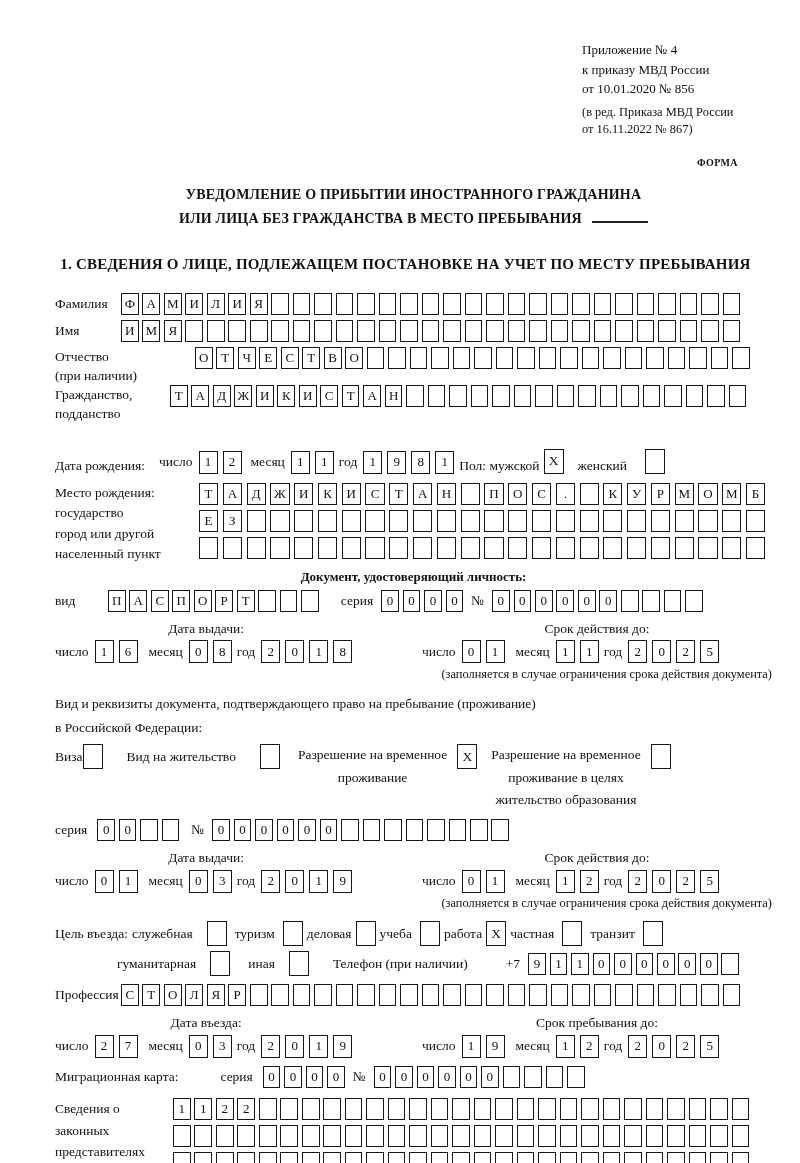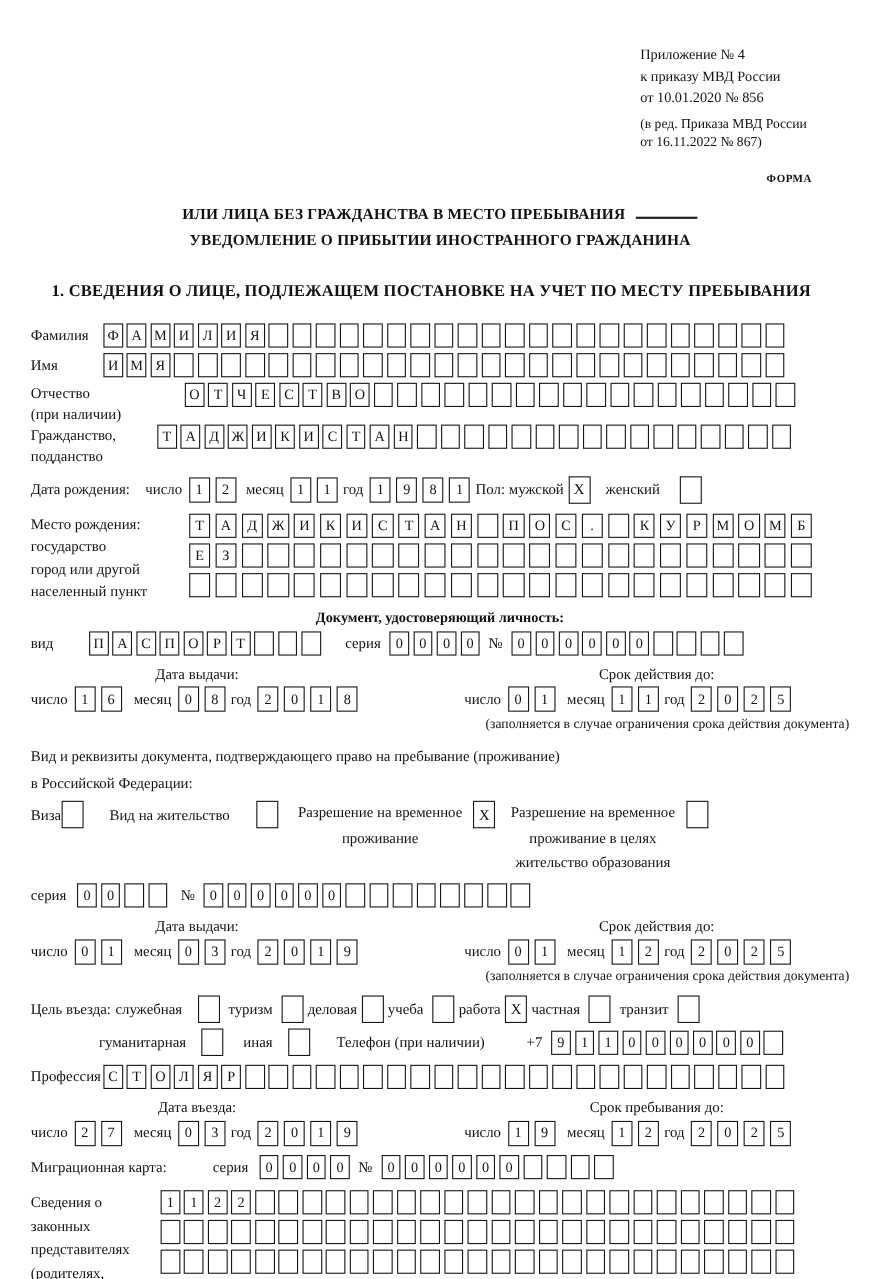--- a/index.html
+++ b/index.html
@@ -1,19 +1,19 @@
 <!DOCTYPE html>
 <html lang="ru"><head>
 <meta charset="utf-8">
 <style>
   html,body{margin:0;padding:0;background:#fff;}
   .page{
     width:800px;height:1163px;box-sizing:border-box;background:#fff;color:#111;
     font-family:"Liberation Serif","DejaVu Serif",serif;font-size:13.5px;
-    padding:40px 28px 0 28px;position:relative;overflow:hidden;
+    padding:40px 28px 0 55px;position:relative;overflow:hidden;
   }
   
   .appendix{margin-left:auto;width:190px;font-size:13px;line-height:1.5;}
   .edition{font-size:12.4px;margin-top:5px;line-height:1.45;}
   .forma{text-align:right;padding-right:34px;font-weight:bold;font-size:10px;margin-top:18px;letter-spacing:.4px;}
   .title{text-align:center;font-weight:bold;font-size:14px;margin-top:15px;line-height:1.65;letter-spacing:.2px;}
   .blank{display:inline-block;width:56px;border-bottom:2px solid #222;height:14px;margin-left:10px;}
   .sec1{font-weight:bold;font-size:15px;margin-top:26px;text-align:center;margin-left:-16px;letter-spacing:.2px;white-space:nowrap;}
   
   .frow{display:flex;align-items:flex-start;}
@@ -55,24 +55,24 @@
     <div>от 10.01.2020 № 856</div>
     <div class="edition">
       <div>(в ред. Приказа МВД России</div>
       <div>от 16.11.2022 № 867)</div>
     </div>
   </div>
 
   <div class="forma">ФОРМА</div>
 
   <div class="title">
+    <div>УВЕДОМЛЕНИЕ О ПРИБЫТИИ ИНОСТРАННОГО ГРАЖДАНИНА</div>
     <div>
       <span>ИЛИ ЛИЦА БЕЗ ГРАЖДАНСТВА В МЕСТО ПРЕБЫВАНИЯ</span><span class="blank"></span>
     </div>
-    <div>УВЕДОМЛЕНИЕ О ПРИБЫТИИ ИНОСТРАННОГО ГРАЖДАНИНА</div>
   </div>
 
   <div class="sec1">1. СВЕДЕНИЯ О ЛИЦЕ, ПОДЛЕЖАЩЕМ ПОСТАНОВКЕ НА УЧЕТ ПО МЕСТУ ПРЕБЫВАНИЯ</div>
 
   <div class="frow" style="margin-top:20px;">
     <div class="flabel w66">Фамилия</div>
     <div class="cells">
         <span class="cell">Ф</span>
         <span class="cell">А</span>
         <span class="cell">М</span>
@@ -204,21 +204,21 @@
         <span class="cell"></span>
         <span class="cell"></span>
         <span class="cell"></span>
         <span class="cell"></span>
         <span class="cell"></span>
         <span class="cell"></span>
         <span class="cell"></span>
       </div>
   </div>
 
-  <div class="prow" style="margin-top:9px;">
+  <div class="prow" style="margin-top:26px;align-items:flex-end;">
     <span>Дата рождения:</span>
     <span class="gap14"></span>
     <span class="dlabel">число</span>
     <span><span class="dbox">1</span><span class="dbox">2</span></span>
     <span class="dlabel" style="margin-left:4px;">месяц</span>
     <span><span class="dbox">1</span><span class="dbox">1</span></span>
     <span class="dlabel">год</span>
     <span><span class="dbox">1</span><span class="dbox">9</span><span class="dbox">8</span><span class="dbox">1</span></span>
     <span>Пол: мужской</span>
     <span class="gap4"></span>

